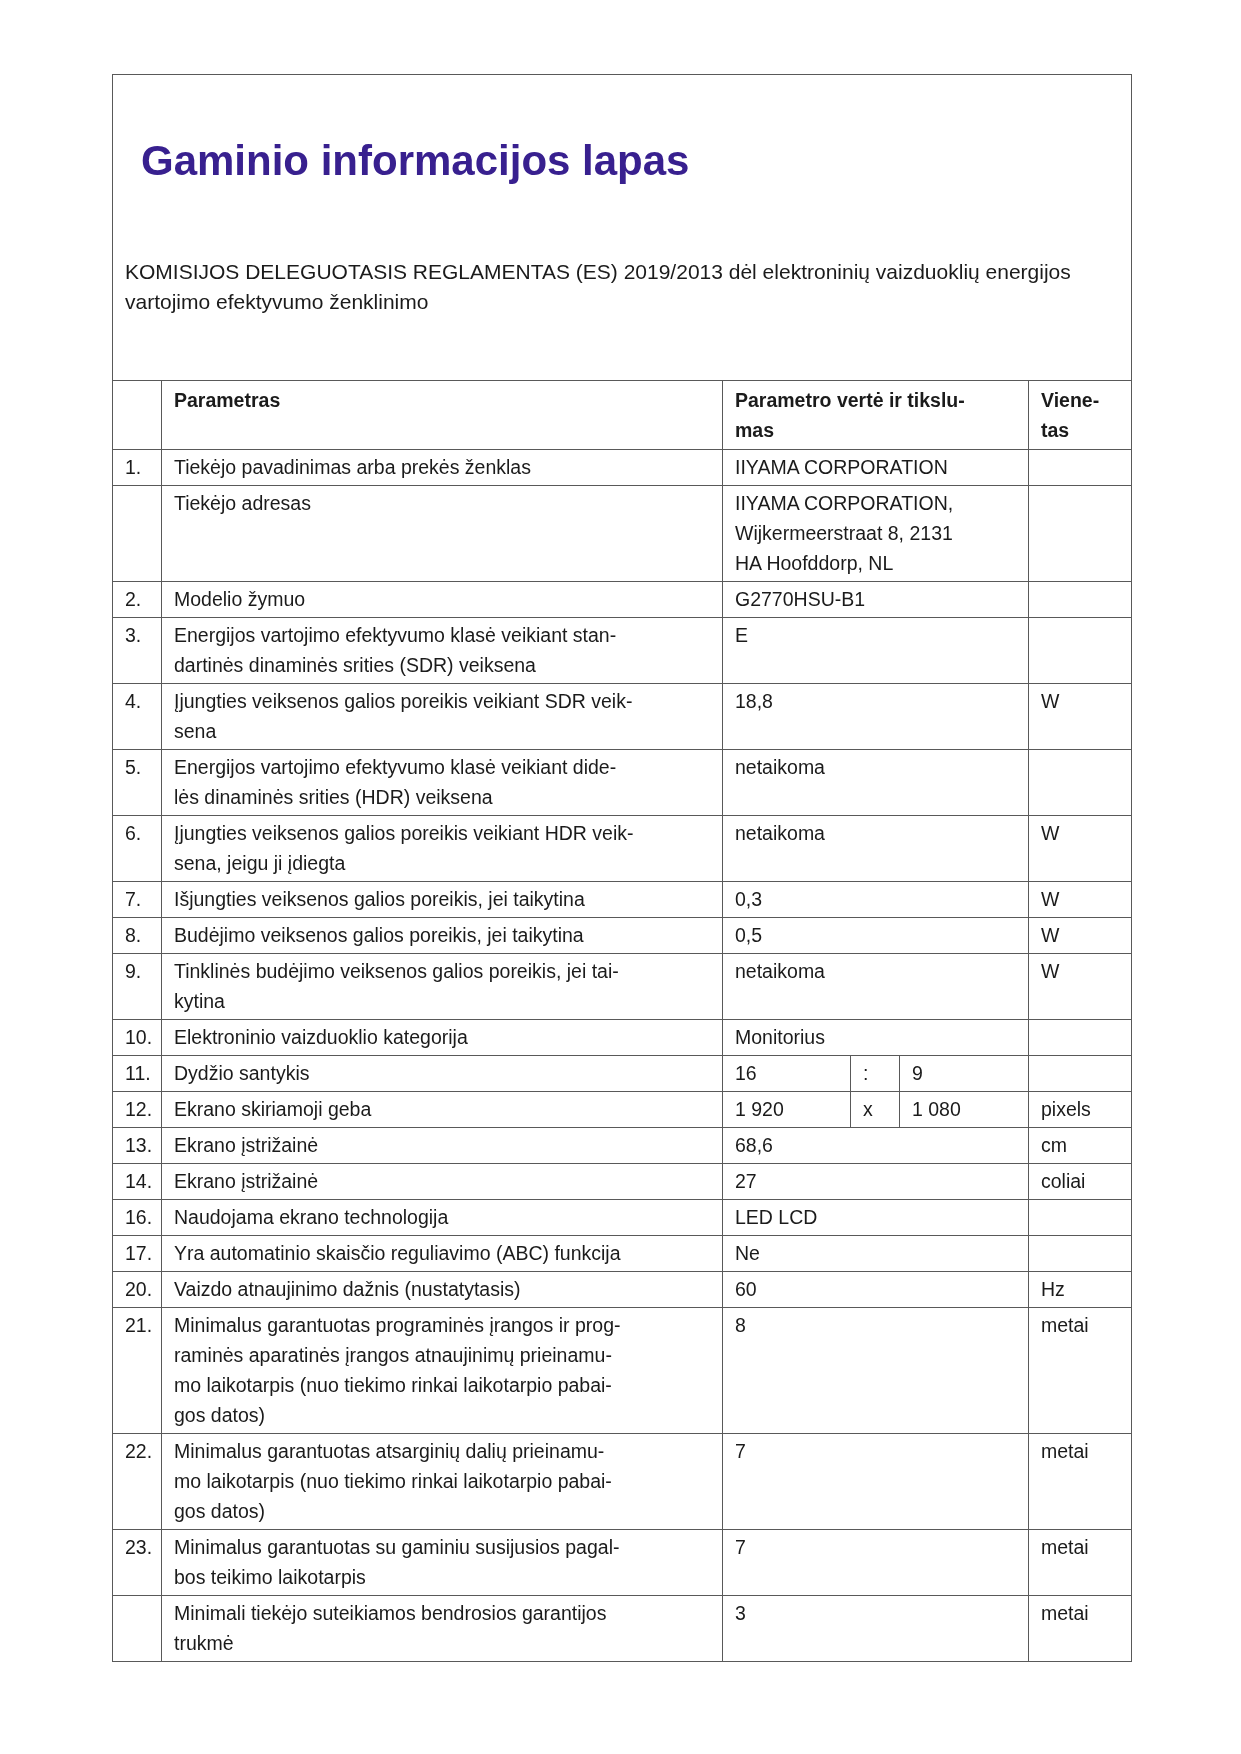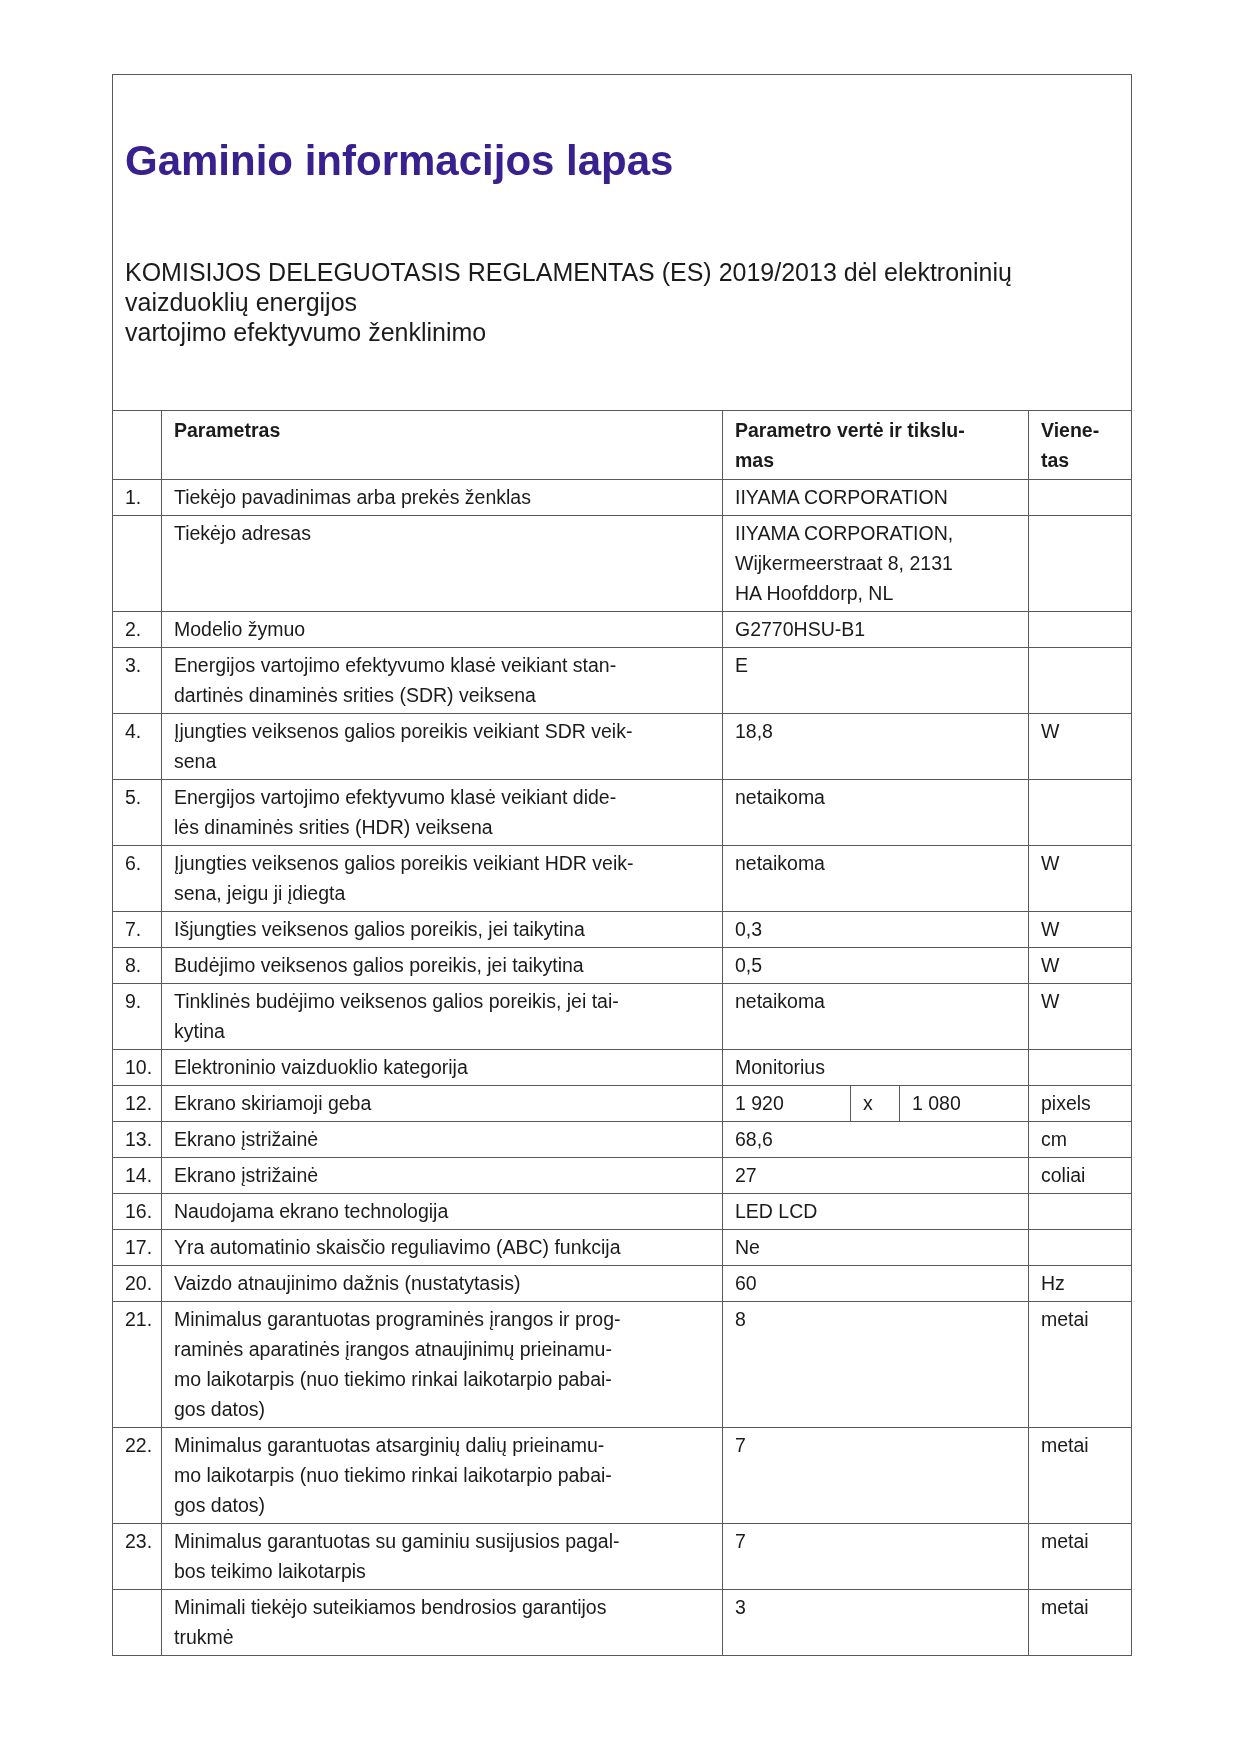--- a/index.html
+++ b/index.html
@@ -34,29 +34,29 @@
     text-align: left;
     padding: 2px 10px 3px 12px;
     white-space: pre-wrap;
     overflow: hidden;
   }
   
   td.title-cell {
     padding: 12px 16px 14px 16px;
   }
   h1.doc-title {
-    margin: 0 0 12px 0;
+    margin: 0 0 12px 16px;
     font-size: 42px;
     line-height: 48px;
     font-weight: bold;
     color: #38208f;
   }
   p.doc-subtitle {
     margin: 0;
-    font-size: 25px;
+    font-size: 21px;
     line-height: 30px;
     white-space: pre-wrap;
     color: #1b1b1b;
   }
   tr.header-row th {
     font-weight: bold;
     padding-top: 4px;
     padding-bottom: 4px;
   }
   .c-num   { text-align: right; padding-right: 14px; padding-left: 4px; }
@@ -164,20 +164,28 @@
           <td class="c-value al-right" colspan="3">netaikoma</td>
           <td class="c-unit">W</td>
         </tr>
         <tr>
           <td class="c-num">10.</td>
           <td class="c-param">Elektroninio vaizduoklio kategorija</td>
           <td class="c-value al-right" colspan="3">Monitorius</td>
           <td class="c-unit"></td>
         </tr>
         <tr>
+          <td class="c-num">11.</td>
+          <td class="c-param">Dydžio santykis</td>
+          <td class="c-vpart">16</td>
+          <td class="c-vsep">:</td>
+          <td class="c-vpart">9</td>
+          <td class="c-unit"></td>
+        </tr>
+        <tr>
           <td class="c-num">12.</td>
           <td class="c-param">Ekrano skiriamoji geba</td>
           <td class="c-vpart">1 920</td>
           <td class="c-vsep">x</td>
           <td class="c-vpart">1 080</td>
           <td class="c-unit">pixels</td>
         </tr>
         <tr>
           <td class="c-num">13.</td>
           <td class="c-param">Ekrano įstrižainė</td>

